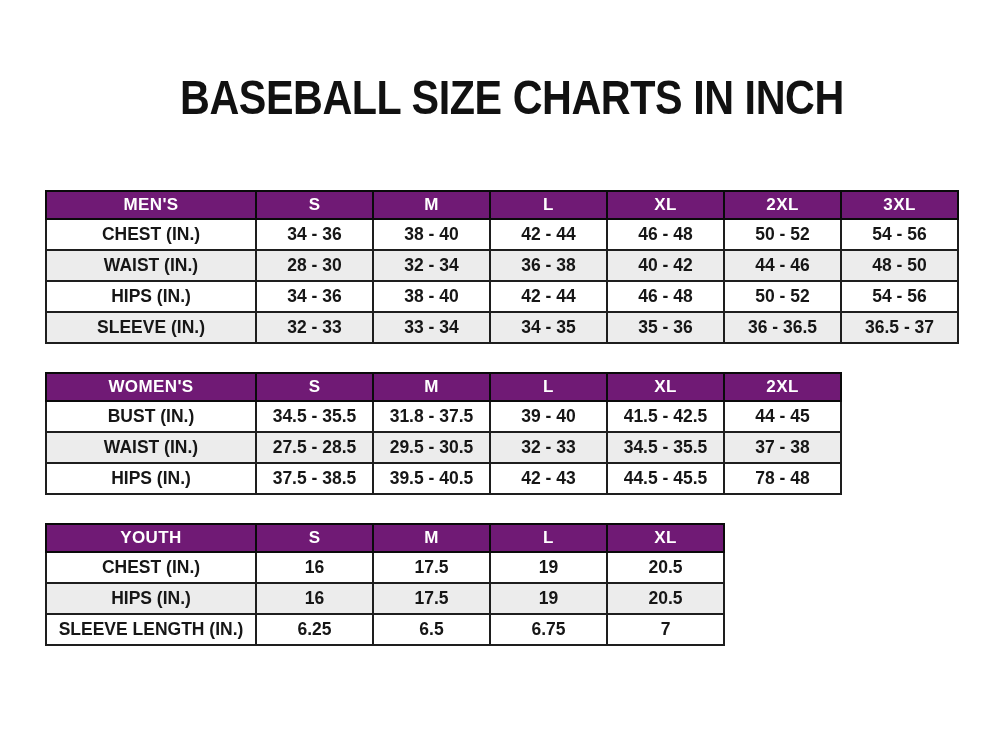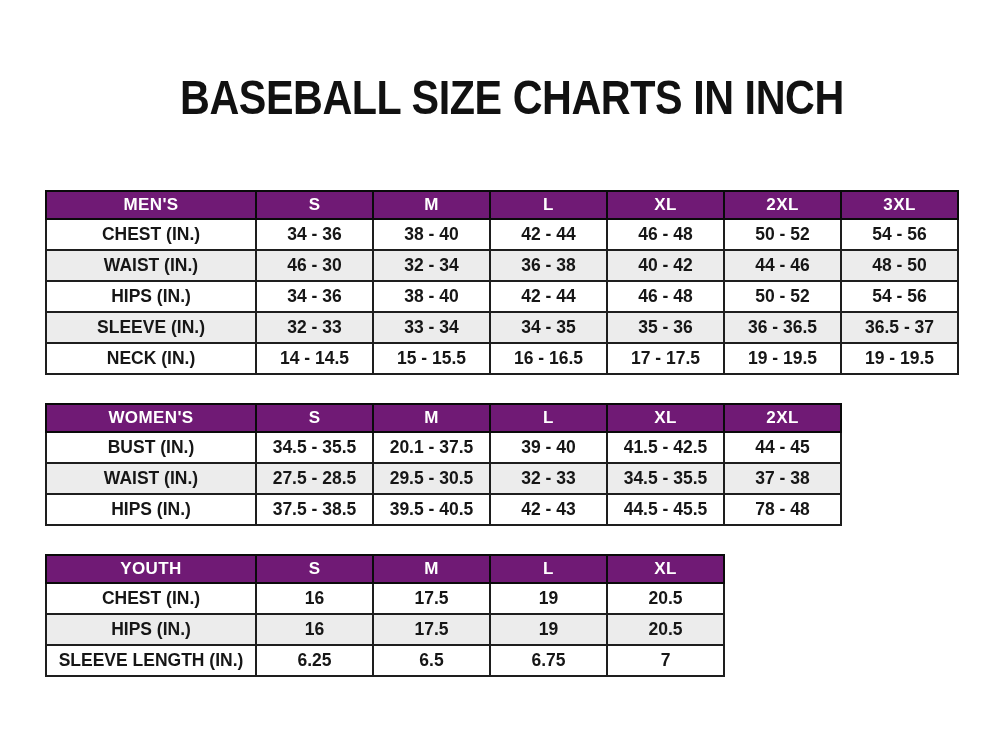--- a/index.html
+++ b/index.html
@@ -107,21 +107,21 @@
             <td>CHEST (IN.)</td>
             <td>34 - 36</td>
             <td>38 - 40</td>
             <td>42 - 44</td>
             <td>46 - 48</td>
             <td>50 - 52</td>
             <td>54 - 56</td>
           </tr>
           <tr>
             <td>WAIST (IN.)</td>
-            <td>46 - 30</td>
+            <td>28 - 30</td>
             <td>32 - 34</td>
             <td>36 - 38</td>
             <td>40 - 42</td>
             <td>44 - 46</td>
             <td>48 - 50</td>
           </tr>
           <tr>
             <td>HIPS (IN.)</td>
             <td>34 - 36</td>
             <td>38 - 40</td>
@@ -132,29 +132,20 @@
           </tr>
           <tr>
             <td>SLEEVE (IN.)</td>
             <td>32 - 33</td>
             <td>33 - 34</td>
             <td>34 - 35</td>
             <td>35 - 36</td>
             <td>36 - 36.5</td>
             <td>36.5 - 37</td>
           </tr>
-          <tr>
-            <td>NECK (IN.)</td>
-            <td>14 - 14.5</td>
-            <td>15 - 15.5</td>
-            <td>16 - 16.5</td>
-            <td>17 - 17.5</td>
-            <td>19 - 19.5</td>
-            <td>19 - 19.5</td>
-          </tr>
         </tbody>
       </table>
       <table class="size-table">
         <colgroup>
           <col class="label-col">
           <col class="data-col">
           <col class="data-col">
           <col class="data-col">
           <col class="data-col">
           <col class="data-col">
@@ -166,21 +157,21 @@
             <th>M</th>
             <th>L</th>
             <th>XL</th>
             <th>2XL</th>
           </tr>
         </thead>
         <tbody>
           <tr>
             <td>BUST (IN.)</td>
             <td>34.5 - 35.5</td>
-            <td>20.1 - 37.5</td>
+            <td>31.8 - 37.5</td>
             <td>39 - 40</td>
             <td>41.5 - 42.5</td>
             <td>44 - 45</td>
           </tr>
           <tr>
             <td>WAIST (IN.)</td>
             <td>27.5 - 28.5</td>
             <td>29.5 - 30.5</td>
             <td>32 - 33</td>
             <td>34.5 - 35.5</td>

